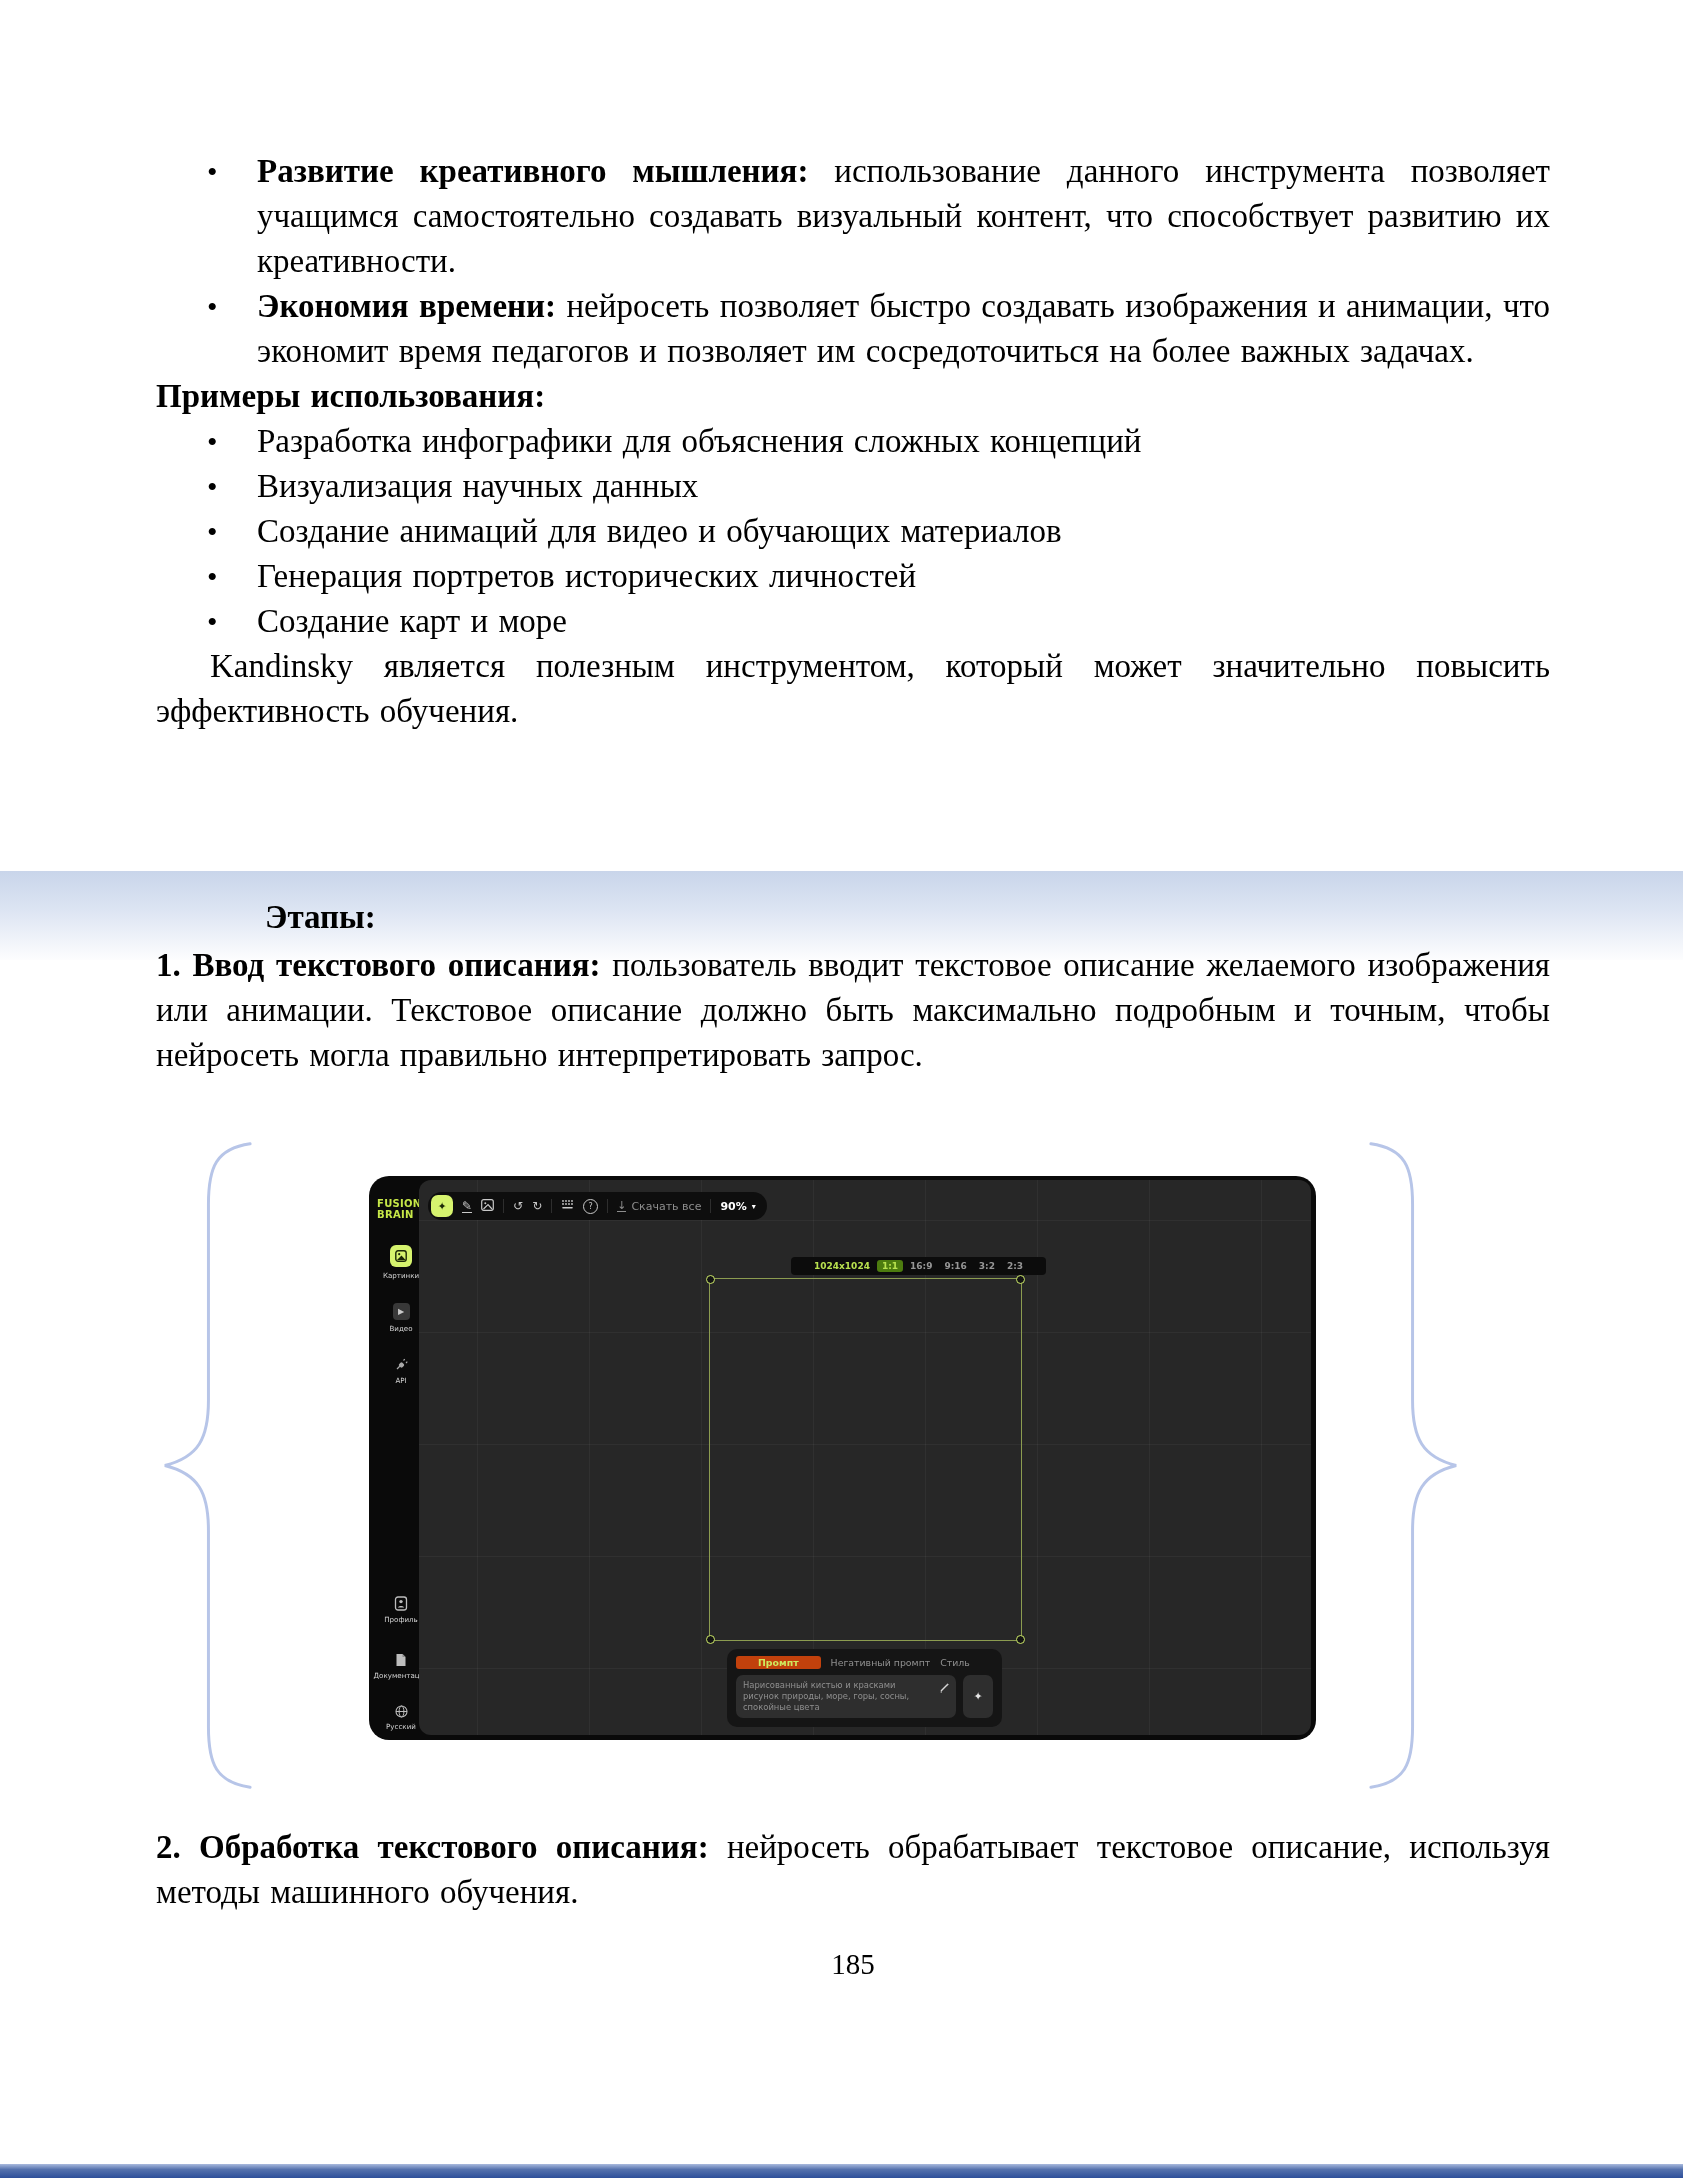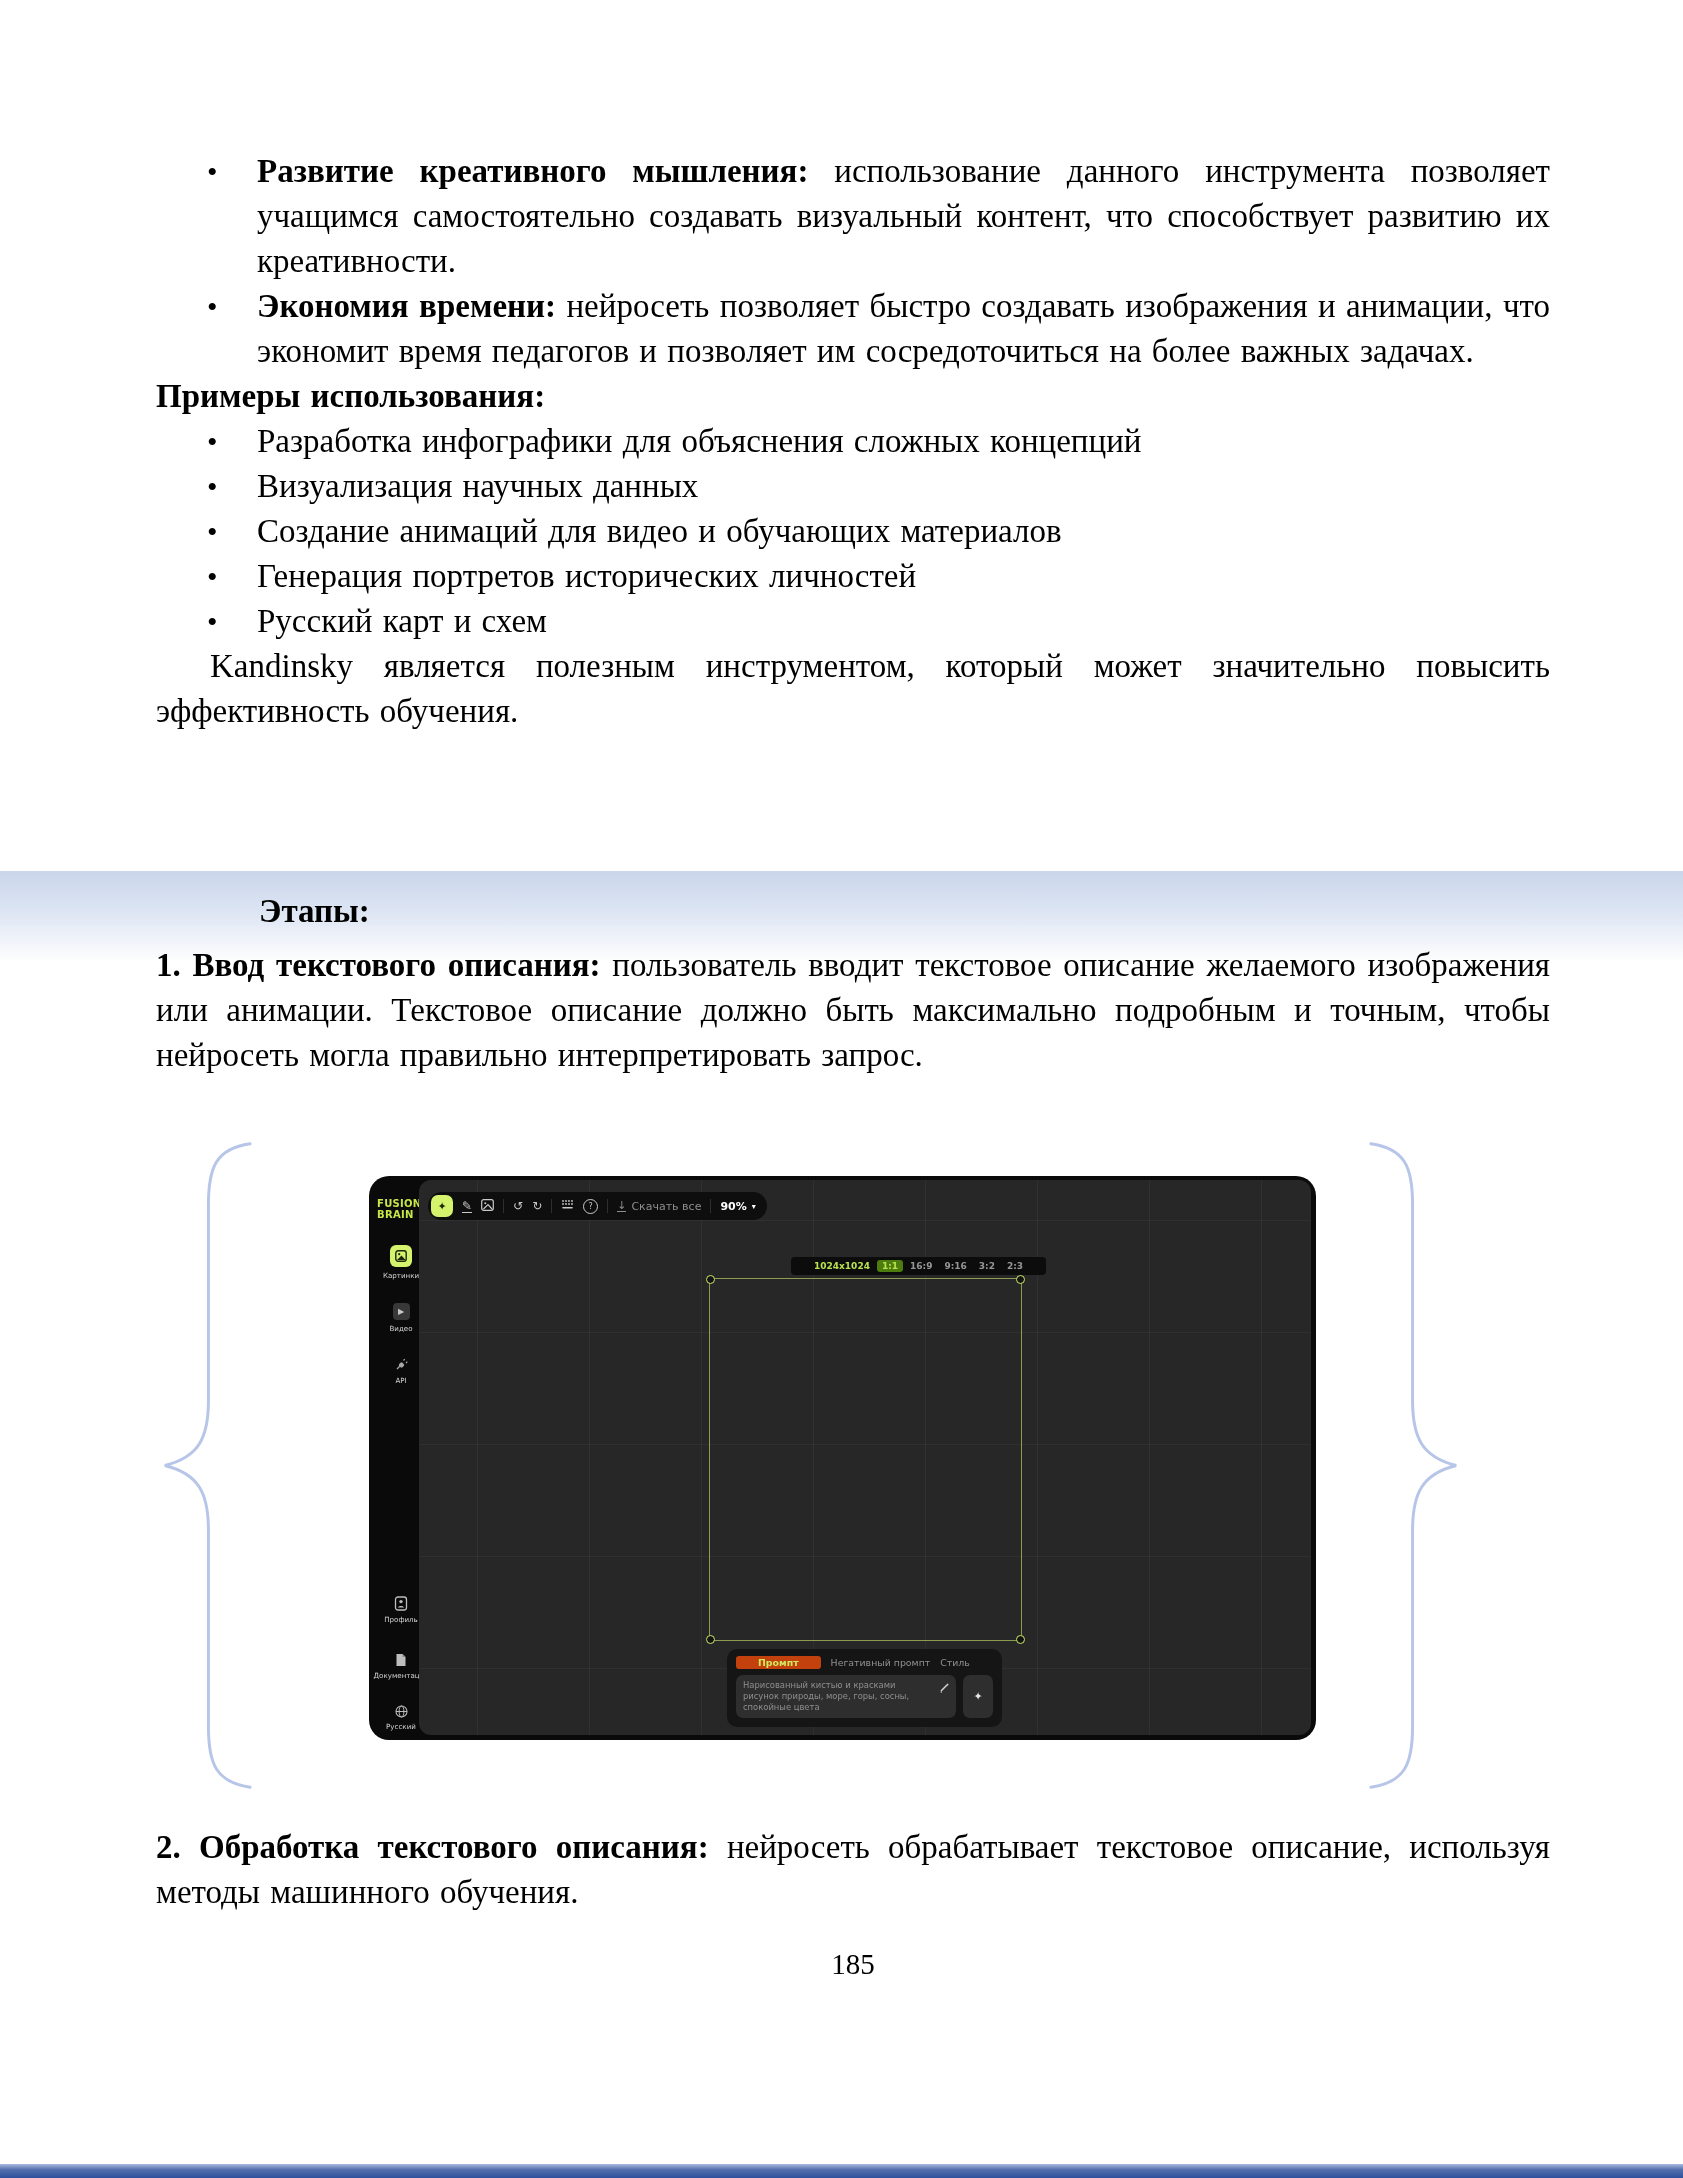--- a/index.html
+++ b/index.html
@@ -12,21 +12,21 @@
   .topblock{top:149px;}
   ul.blist{list-style:none;margin:0;padding:0;}
   ul.blist li{position:relative;padding-left:101px;}
   ul.blist li::before{content:"\2022";position:absolute;left:51px;top:0;font-size:30px;}
   h3.doc-h{font-size:33px;line-height:45px;margin:0;font-weight:bold;text-align:left;}
   p.doc-p{margin:0;}
   p.indent1{text-indent:54px;}
 
   .band{position:absolute;left:0;top:871px;width:1683px;height:89px;
         background:linear-gradient(to bottom,#c9d5ea 0%,#dde5f3 45%,#fdfdfe 100%);}
-  .band h3{position:absolute;left:259px;top:18px;margin:0;font-size:33px;line-height:45px;font-weight:bold;}
+  .band h3{position:absolute;left:259px;top:18px;margin:6px;font-size:33px;line-height:45px;font-weight:bold;}
 
   .step1{top:943px;}
   .step2{top:1825px;}
   .pageno{position:absolute;left:156px;top:1948px;width:1394px;text-align:center;font-size:29px;}
   .bottombar{position:absolute;left:0;top:2164px;width:1683px;height:14px;
              background:linear-gradient(to bottom,#a9bade 0%,#5471ad 40%,#2e4f9a 100%);}
 
   
   .brace{position:absolute;top:1139px;width:114px;height:653px;}
   .brace path{fill:none;stroke:#b7c5e8;stroke-width:3;stroke-linecap:round;}
@@ -97,21 +97,21 @@
     <ul class="blist">
       <li><b>Развитие креативного мышления:</b> <span>использование данного инструмента позволяет учащимся самостоятельно создавать визуальный контент, что способствует развитию их креативности.</span></li>
       <li><b>Экономия времени:</b> <span>нейросеть позволяет быстро создавать изображения и анимации, что экономит время педагогов и позволяет им сосредоточиться на более важных задачах.</span></li>
     </ul>
     <h3 class="doc-h">Примеры использования:</h3>
     <ul class="blist">
       <li><span>Разработка инфографики для объяснения сложных концепций</span></li>
       <li><span>Визуализация научных данных</span></li>
       <li><span>Создание анимаций для видео и обучающих материалов</span></li>
       <li><span>Генерация портретов исторических личностей</span></li>
-      <li><span>Русский карт и схем</span></li>
+      <li><span>Создание карт и море</span></li>
     </ul>
     <p class="doc-p indent1"><span>Kandinsky является полезным инструментом, который может значительно повысить эффективность обучения.</span></p>
   </div>
 
   <div class="band">
     <h3>Этапы:</h3>
   </div>
 
   <p class="textcol doc-p step1"><b>1. Ввод текстового описания:</b> <span>пользователь вводит текстовое описание желаемого изображения или анимации. Текстовое описание должно быть максимально подробным и точным, чтобы нейросеть могла правильно интерпретировать запрос.</span></p>
 

